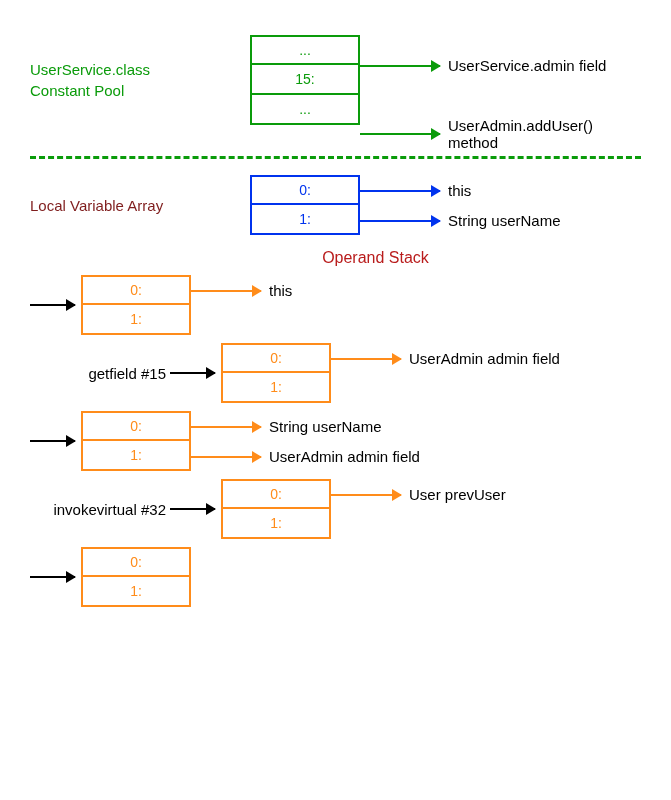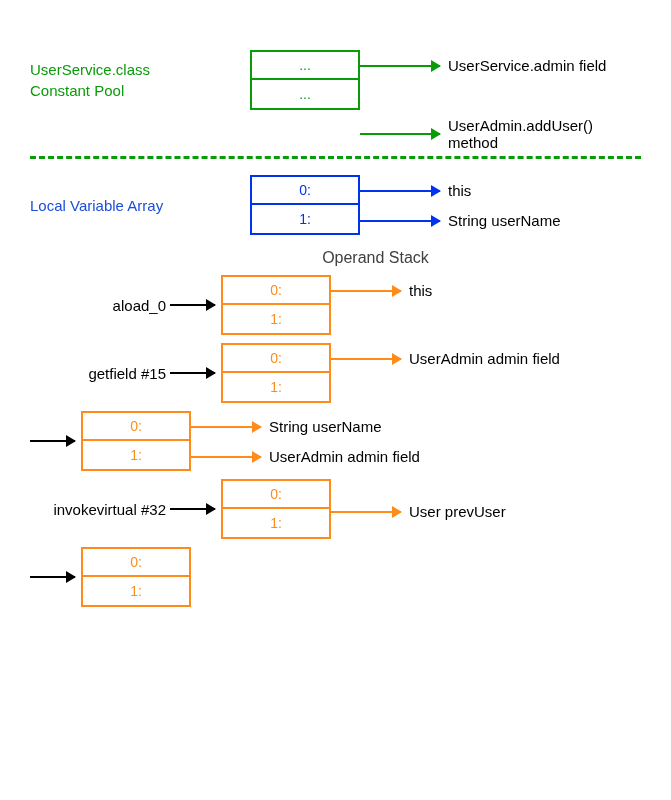--- a/index.html
+++ b/index.html
@@ -15,22 +15,22 @@
   .row { display: flex; align-items: center; margin-bottom: 4px; position: relative; }
   .label-left { text-align: left; padding-right: 8px; }
   .label-right { padding-left: 8px; white-space: nowrap; }
   .stack { display: flex; flex-direction: column; }
   .cell { width: 110px; height: 30px; border: 2px solid; display:flex; align-items:center; justify-content:center; font-size:14px; }
   .cell.green { border-color: #0a9b0a; color: #0a9b0a; }
   .cell.blue  { border-color: #0033ee; color: #0033ee; }
   .cell.orange{ border-color: #ff8c1a; color: #ff8c1a; }
   .cell + .cell { border-top: none; }
   .green-text { color: #0a9b0a; }
-  .blue-text  { color: #1d4ed8; }
-  .orange-text{ color: #404040; }
+  .blue-text  { color: #7f1d1d; }
+  .orange-text{ color: #b91c1c; }
   .arrow { height: 2px; position: relative; flex-shrink: 0; }
   .arrow::after { content:""; position:absolute; right:-1px; top:-5px; border-left:10px solid; border-top:6px solid transparent; border-bottom:6px solid transparent; }
   .arrow.green { background:#0a9b0a; } .arrow.green::after { border-left-color:#0a9b0a; }
   .arrow.blue { background:#0033ee; } .arrow.blue::after { border-left-color:#0033ee; }
   .arrow.orange { background:#ff8c1a; } .arrow.orange::after { border-left-color:#ff8c1a; }
   .arrow.black { background:#000; } .arrow.black::after { border-left-color:#000; }
   .divider { border-top: 3px dashed #0a9b0a; margin: 16px 0; width: 100%; }
   .section-title { text-align:center; font-size:16px; margin: 14px 0 6px 0; font-weight:500; }
   .op-row { display:flex; align-items:center; margin: 8px 0; }
   .op-label { width: 140px; text-align:right; padding-right: 4px; }
@@ -41,20 +41,21 @@
 </style>
 </head>
 <body>
 
 <div class="row">
   <div class="cp-label label-left green-text" style="white-space:pre-line;">UserService.class
 Constant Pool</div>
   <div style="width:60px;"></div>
   <div class="stack">
     <div class="cell green">...</div>
+    <div class="cell green">15:</div>
     <div class="cell green">...</div>
   </div>
   <div style="position:relative; height:120px; flex:1;">
     <div class="out-line" style="position:absolute; top:97px; left:0;">
       <div class="arrow green" style="width:80px;"></div>
       <span class="label-right" style="white-space:pre-line;">UserAdmin.addUser() method</span>
     </div>
     <div class="out-line" style="position:absolute; top:37px; left:0;">
       <div class="arrow green" style="width:80px;"></div>
       <span class="label-right">UserService.admin field</span>
@@ -80,21 +81,20 @@
       <div class="arrow blue" style="width:80px;"></div>
       <span class="label-right">String userName</span>
     </div>
   </div>
 </div>
 
 <div class="section-title orange-text" style="margin-left:80px;">Operand Stack</div>
 
 <div id="ops-container">
     <div class="op-row">
-      <div class="op-label">aload_0</div>
       <div class="arrow black" style="width: 45px;"></div>
       <div class="stack ministack">
         <div class="cell orange">0:</div>
         <div class="cell orange">1:</div>
       </div>
       <div style="position: relative; height: 60px; flex: 1 1 0%;">
         <div class="out-line" style="position: absolute; top: 7px; left: 0px;">
           <div class="arrow orange" style="width: 70px;"></div>
           <span class="label-right">this</span>
         </div>
@@ -132,21 +132,21 @@
       </div>
     </div>
     <div class="op-row">
       <div class="op-label">invokevirtual #32</div>
       <div class="arrow black" style="width: 45px;"></div>
       <div class="stack ministack">
         <div class="cell orange">0:</div>
         <div class="cell orange">1:</div>
       </div>
       <div style="position: relative; height: 60px; flex: 1 1 0%;">
-        <div class="out-line" style="position: absolute; top: 24px; left: 0px;">
+        <div class="out-line" style="position: absolute; top: 7px; left: 0px;">
           <div class="arrow orange" style="width: 70px;"></div>
           <span class="label-right">User prevUser</span>
         </div>
       </div>
     </div>
     <div class="op-row">
       <div class="arrow black" style="width: 45px;"></div>
       <div class="stack ministack">
         <div class="cell orange">0:</div>
         <div class="cell orange">1:</div>

